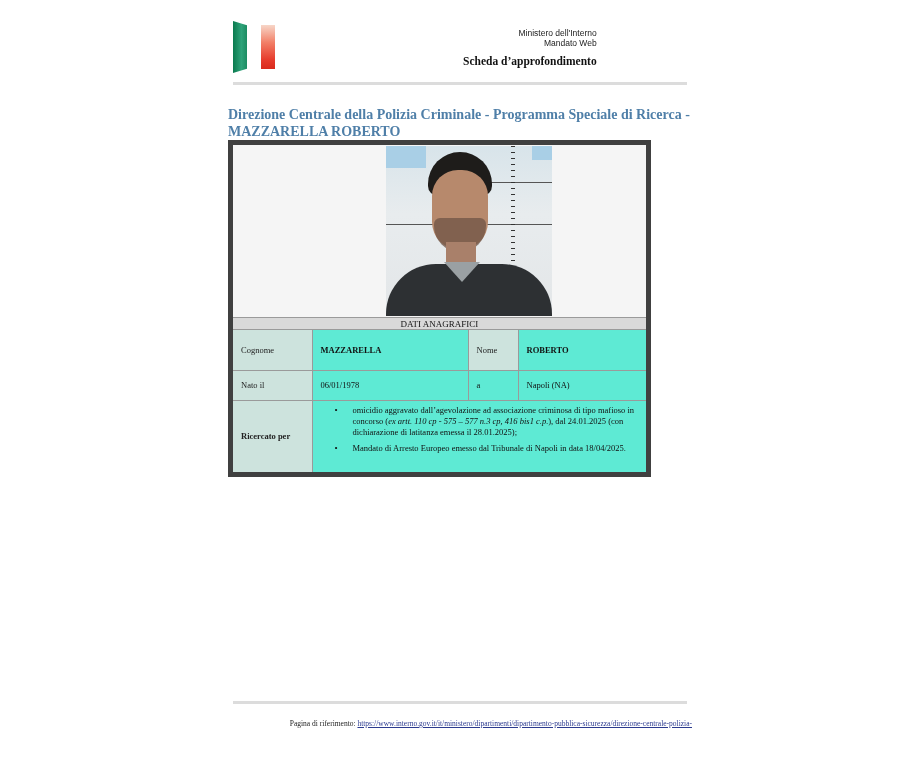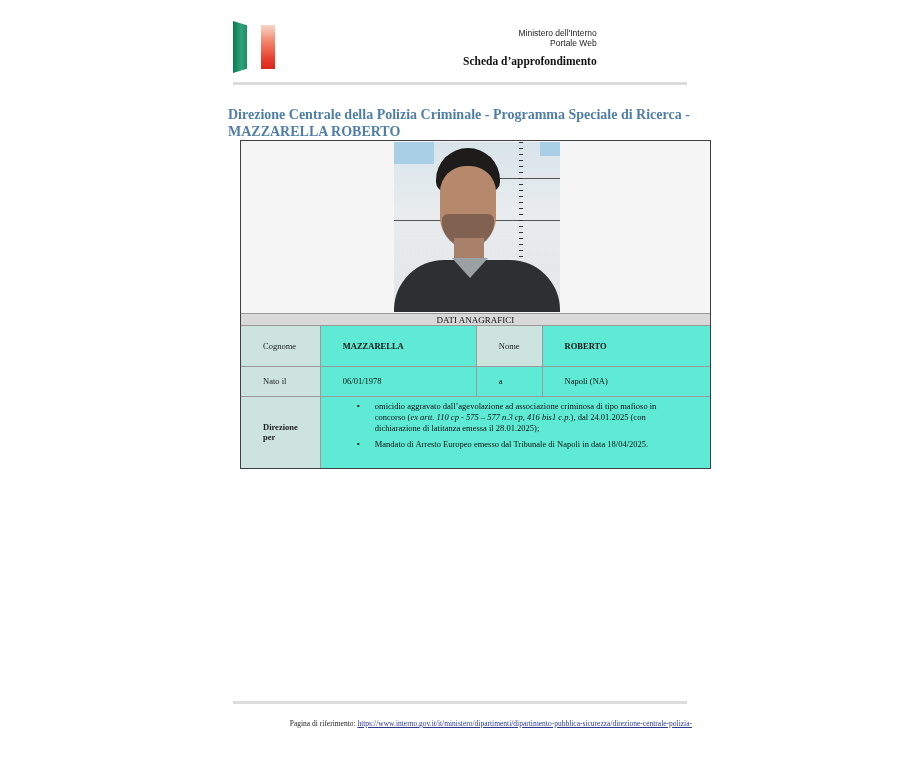--- a/index.html
+++ b/index.html
@@ -17,41 +17,41 @@
     .header-right { position: absolute; left: 231px; top: 8px; text-align: right; }
     .hr-line1, .hr-line2 { font-family: "Liberation Sans", sans-serif; font-size: 8.5px; line-height: 10px; color: #222; }
     .hr-title { margin-top: 7px; font-family: "Liberation Serif", serif; font-weight: bold; font-size: 11.5px; color: #111; }
     .divider { position: absolute; left: 233px; width: 454px; height: 3px; background: #dcdcdc; }
     .divider.top { top: 82px; }
     .divider.bottom { top: 701px; }
 
     .title { position: absolute; left: 228px; top: 106px; width: 472px; text-align: left;
       font-family: "Liberation Serif", serif; font-weight: bold; font-size: 14px; line-height: 17px; color: #4f7fa8; }
 
-    .card { position: absolute; left: 240px; top: 140px; width: 471px; border: 1px solid #404040; background: #f5f5f5; }
+    .card { position: absolute; left: 228px; top: 140px; width: 423px; border: 5px solid #404040; background: #f5f5f5; }
     .photo-cell { height: 173px; position: relative; border-bottom: 1px solid #9a9a9a; }
     .photo { position: absolute; left: 153px; top: 1px; width: 166px; height: 170px;
       background: linear-gradient(180deg, #d8e4ea 0%, #e8ecee 40%, #e3e6e8 100%); overflow: hidden; }
     .photo .blue-l { position: absolute; left: 0; top: 0; width: 40px; height: 22px; background: #a9cfe6; }
     .photo .blue-r { position: absolute; right: 0; top: 0; width: 20px; height: 14px; background: #a9cfe6; }
     .photo .ruler { position: absolute; left: 125px; top: 0; width: 4px; height: 120px;
       background: repeating-linear-gradient(180deg, #333 0 1px, transparent 1px 6px); }
     .photo .hline { position: absolute; left: 0; width: 166px; height: 1px; background: #555; }
     .photo .hair { position: absolute; left: 42px; top: 6px; width: 64px; height: 44px; background: #1e1c1a; border-radius: 32px 32px 10px 10px; }
     .photo .face { position: absolute; left: 46px; top: 24px; width: 56px; height: 80px; background: #b7896c; border-radius: 26px 26px 28px 28px; }
     .photo .beard { position: absolute; left: 48px; top: 72px; width: 52px; height: 34px; background: #6f5446; border-radius: 6px 6px 26px 26px; opacity: 0.75; }
     .photo .neck { position: absolute; left: 60px; top: 96px; width: 30px; height: 30px; background: #a9806a; }
     .photo .shirt { position: absolute; left: 0; top: 118px; width: 166px; height: 60px; background: #2d3033; border-radius: 50px 50px 0 0; }
     .photo .tee { position: absolute; left: 58px; top: 116px; width: 36px; height: 20px; background: #9aa0a3; clip-path: polygon(0 0,100% 0,50% 100%); }
 
     .section-head { height: 12px; background: #d9d9d9; border-bottom: 1px solid #9a9a9a; text-align: center;
       font-size: 9px; line-height: 12px; color: #111; }
 
     table { width: 100%; border-collapse: collapse; }
-    td { border: 1px solid #9a9a9a; font-size: 8.5px; padding: 0 22px; vertical-align: middle; }
+    td { border: 1px solid #9a9a9a; font-size: 8.5px; padding: 0 8px; vertical-align: middle; }
     tr:first-child td { border-top: none; }
     td:first-child { border-left: none; }
     td:last-child { border-right: none; }
     tr:last-child td { border-bottom: none; }
     .lbl { background: #cde3dd; color: #222; }
     .val { background: #5eead4; color: #111; }
     .bold { font-weight: bold; }
     .r1 td { height: 40px; }
     .r2 td { height: 30px; }
     .r3 td { height: 72px; }
@@ -66,21 +66,21 @@
     .footer .cont { display: block; padding-left: 82px; }
   </style>
 </head>
 <body>
 
 <div class="header">
   <div class="logo-green"></div>
   <div class="logo-red"></div>
   <div class="header-right">
     <div class="hr-line1">Ministero dell'Interno</div>
-    <div class="hr-line2">Portale Web</div>
+    <div class="hr-line2">Mandato Web</div>
     <div class="hr-title">Scheda d’approfondimento</div>
   </div>
 </div>
 <div class="divider top"></div>
 
 <div class="title">
   <div>Direzione Centrale della Polizia Criminale - Programma Speciale di Ricerca -</div>
   <div>MAZZARELLA ROBERTO</div>
 </div>
 
@@ -115,21 +115,21 @@
       <td class="lbl">Nome</td>
       <td class="val bold">ROBERTO</td>
     </tr>
     <tr class="r2">
       <td class="lbl">Nato il</td>
       <td class="val">06/01/1978</td>
       <td class="val">a</td>
       <td class="val">Napoli (NA)</td>
     </tr>
     <tr class="r3">
-      <td class="lbl bold">Direzione per</td>
+      <td class="lbl bold">Ricercato per</td>
       <td class="val" colspan="3">
         <ul class="charges">
           <li><span>omicidio aggravato dall’agevolazione ad associazione criminosa di tipo mafioso in concorso (</span><i>ex artt. 110 cp - 575 – 577 n.3 cp, 416 bis1 c.p.</i><span>), dal 24.01.2025 (con dichiarazione di latitanza emessa il 28.01.2025);</span></li>
           <li><span>Mandato di Arresto Europeo emesso dal Tribunale di Napoli in data 18/04/2025.</span></li>
         </ul>
       </td>
     </tr>
   </tbody>
     </table>
 </div>

